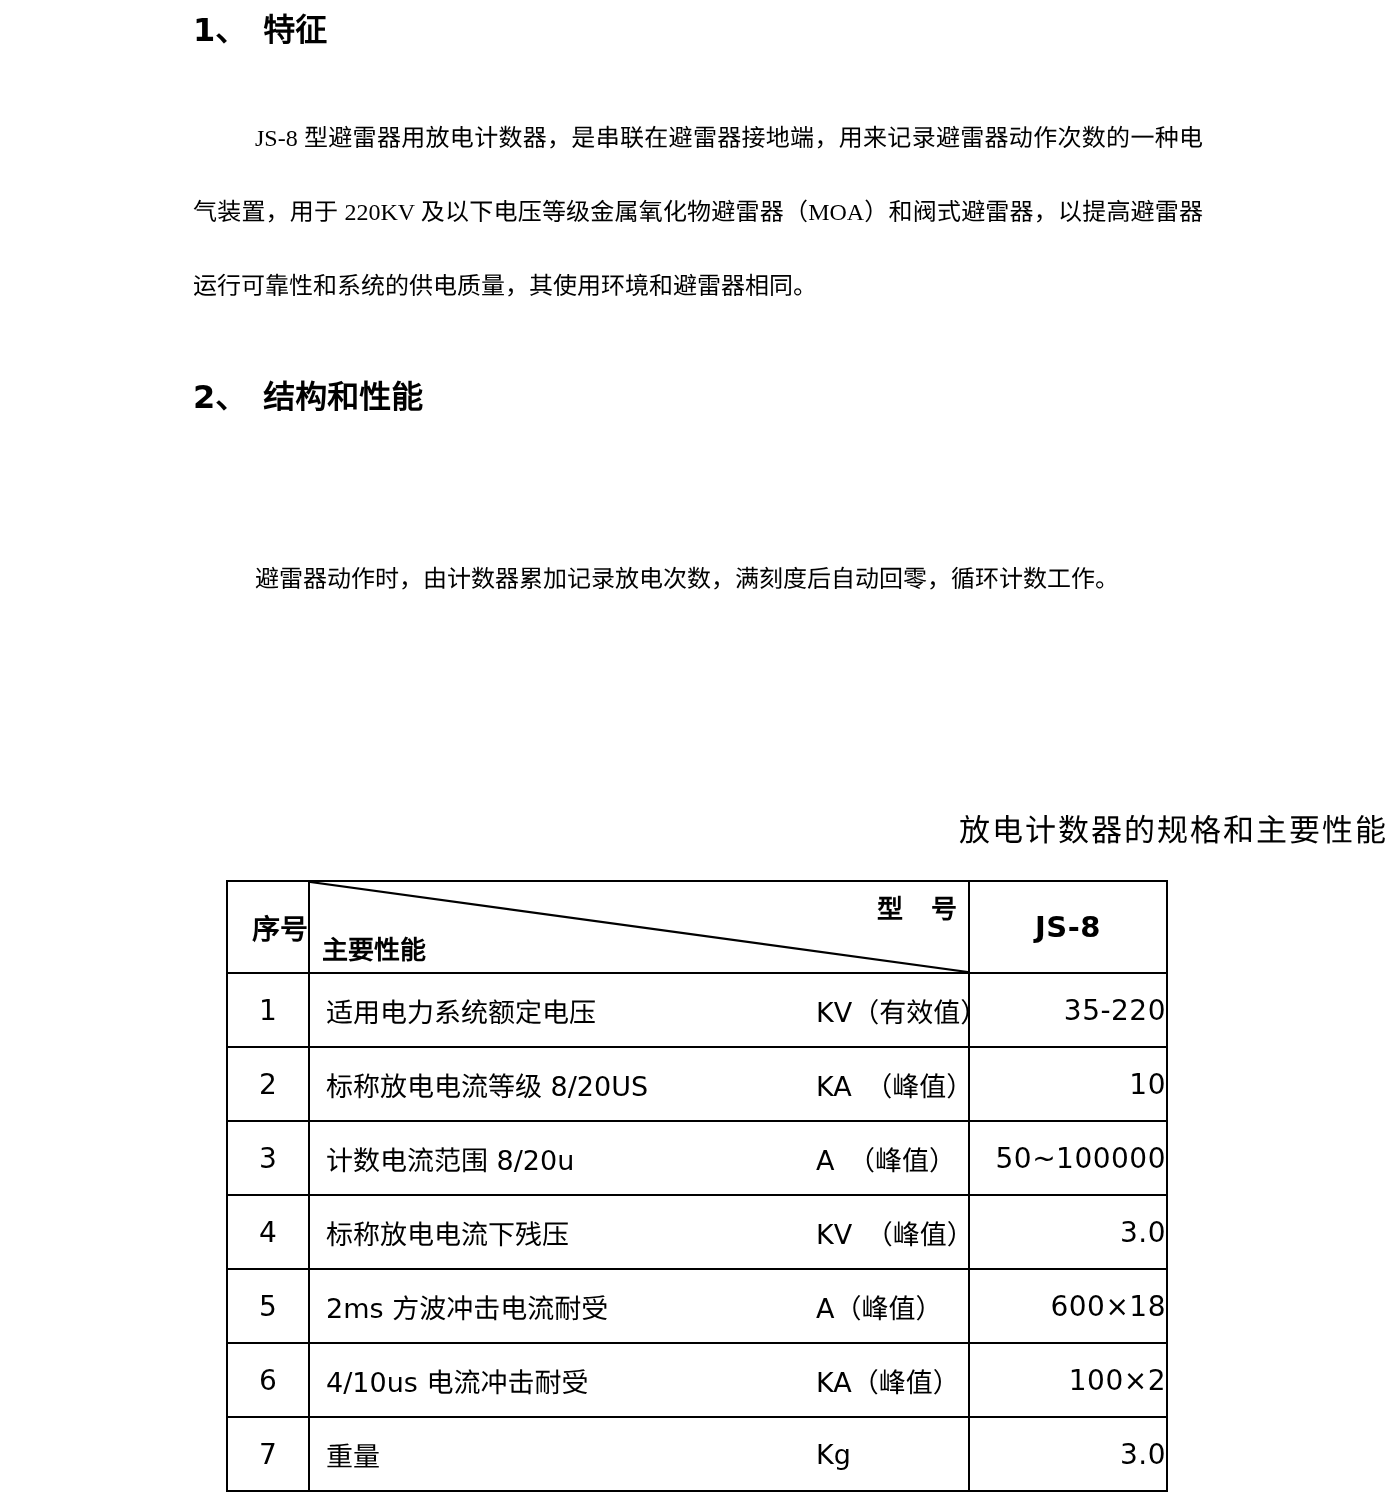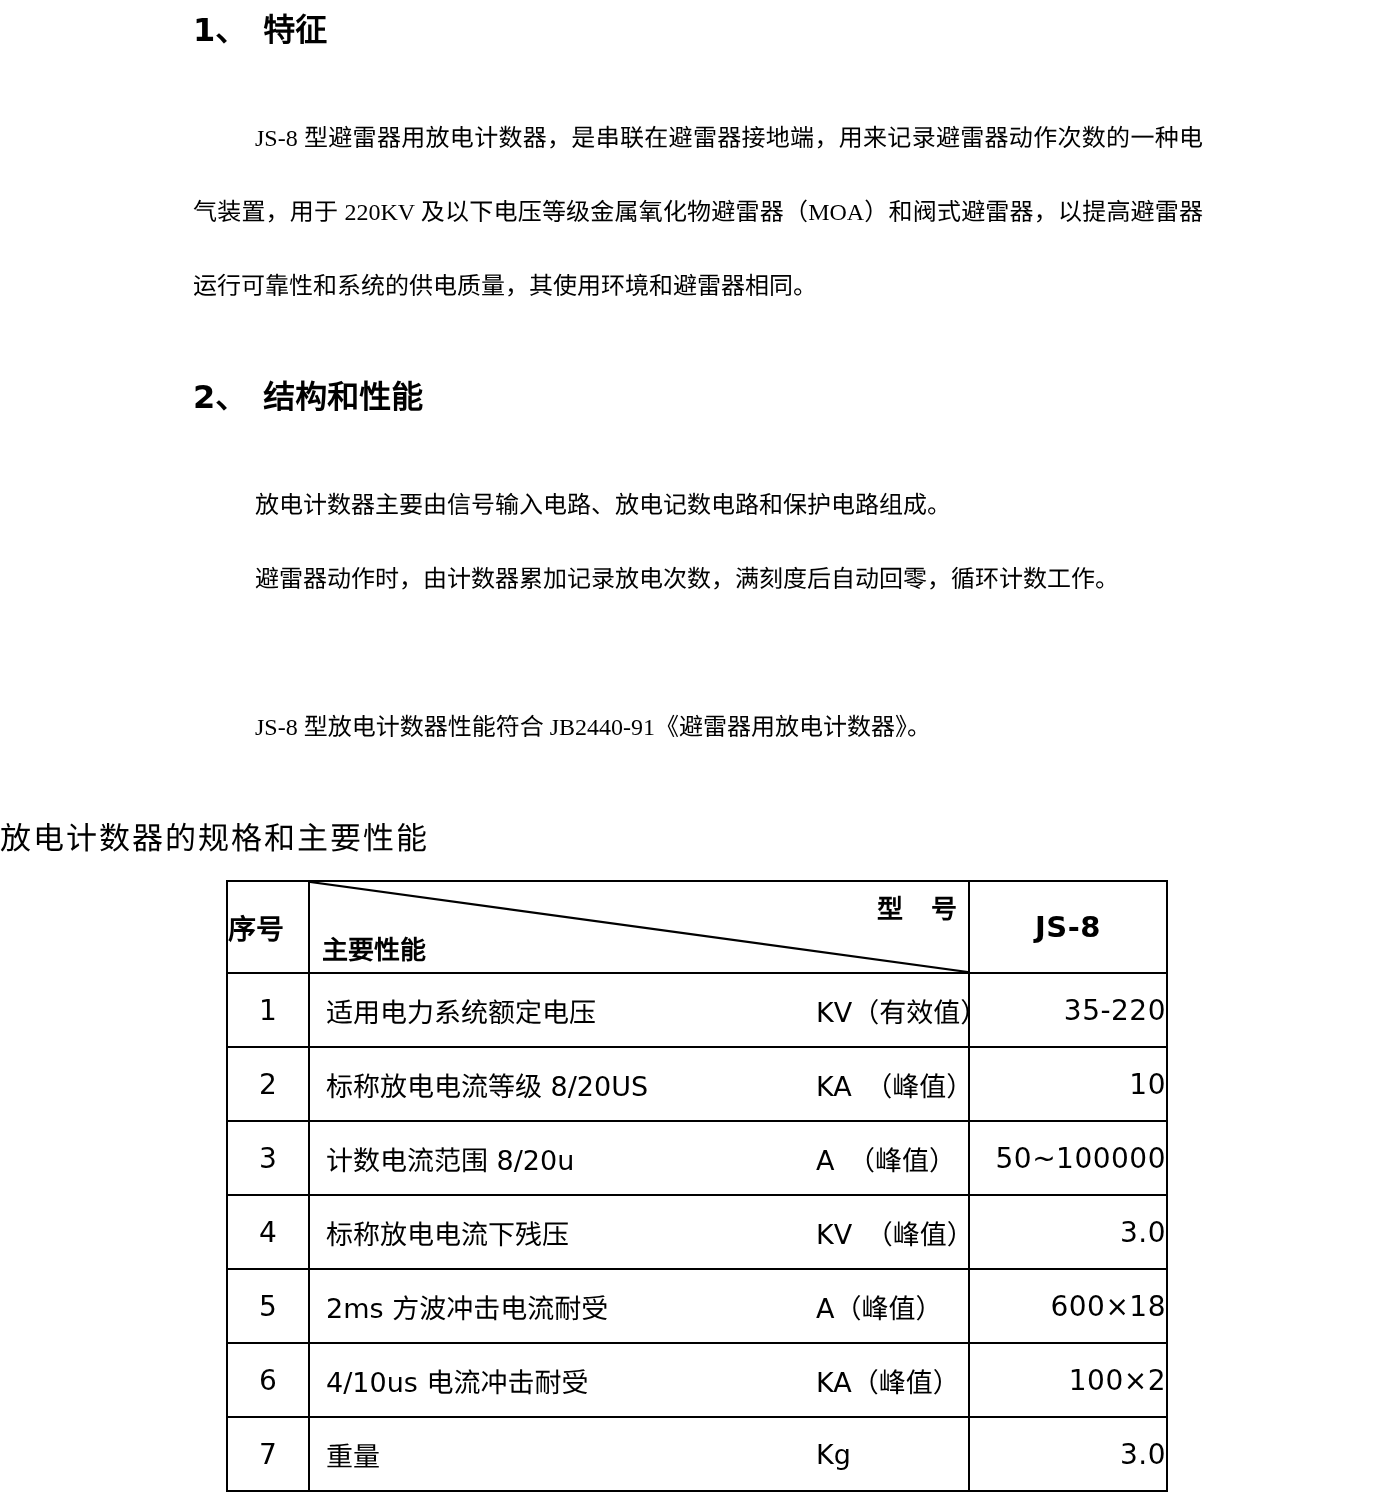--- a/index.html
+++ b/index.html
@@ -56,26 +56,25 @@
   .p4 { top: 666px; }
 
   .indent { display: inline-block; width: 62px; }
 
   
   .table-caption {
     position: absolute;
     left: 0;
     top: 805px;
     width: 1388px;
-    text-align: left;
+    text-align: right;
     font-family: "DejaVu Serif", "Liberation Serif", serif;
     font-size: 31px;
     font-weight: 500;
     letter-spacing: 2px;
-    margin-top: 8px;
   }
 
   
   .spec-table-wrap {
     position: absolute;
     left: 226px;
     top: 880px;
     width: 940px;
   }
   table.spec {
@@ -89,21 +88,21 @@
     padding: 0;
     vertical-align: middle;
   }
   col.c-no   { width: 82px;  }
   col.c-perf { width: 660px; }
   col.c-val  { width: 198px; }
 
   
   tr.head-row { height: 92px; }
   td.th-no {
-    text-align: left;
+    text-align: right;
     font-size: 28px;
     font-weight: bold;
   }
   td.th-diag {
     position: relative;
     overflow: hidden;
   }
   td.th-diag .diag-svg {
     position: absolute;
     left: 0; top: 0;
@@ -171,25 +170,23 @@
 <body>
 
 <div class="page">
 
   <div class="section-heading sec1"><span>1、</span>　<span>特征</span></div>
 
   <p class="para p1"><span class="indent"></span><span>JS-8 型避雷器用放电计数器，是串联在避雷器接地端，用来记录避雷器动作次数的一种电气装置，用于 220KV 及以下电压等级金属氧化物避雷器（MOA）和阀式避雷器，以提高避雷器运行可靠性和系统的供电质量，其使用环境和避雷器相同。</span></p>
 
   <div class="section-heading sec2"><span>2、</span>　<span>结构和性能</span></div>
 
-  <p class="para p2"><span class="indent"></span><span>放电计数器主要由信号输入电路、放电记数电路和保护电路组成。</span></p>
 
   <p class="para p3"><span class="indent"></span><span>避雷器动作时，由计数器累加记录放电次数，满刻度后自动回零，循环计数工作。</span></p>
 
-  <p class="para p4"><span class="indent"></span><span>JS-8 型放电计数器性能符合 JB2440-91《避雷器用放电计数器》。</span></p>
 
   <div class="table-caption">放电计数器的规格和主要性能</div>
 
   <div class="spec-table-wrap">
     <table class="spec">
       <colgroup>
         <col class="c-no">
         <col class="c-perf">
         <col class="c-val">
       </colgroup>

